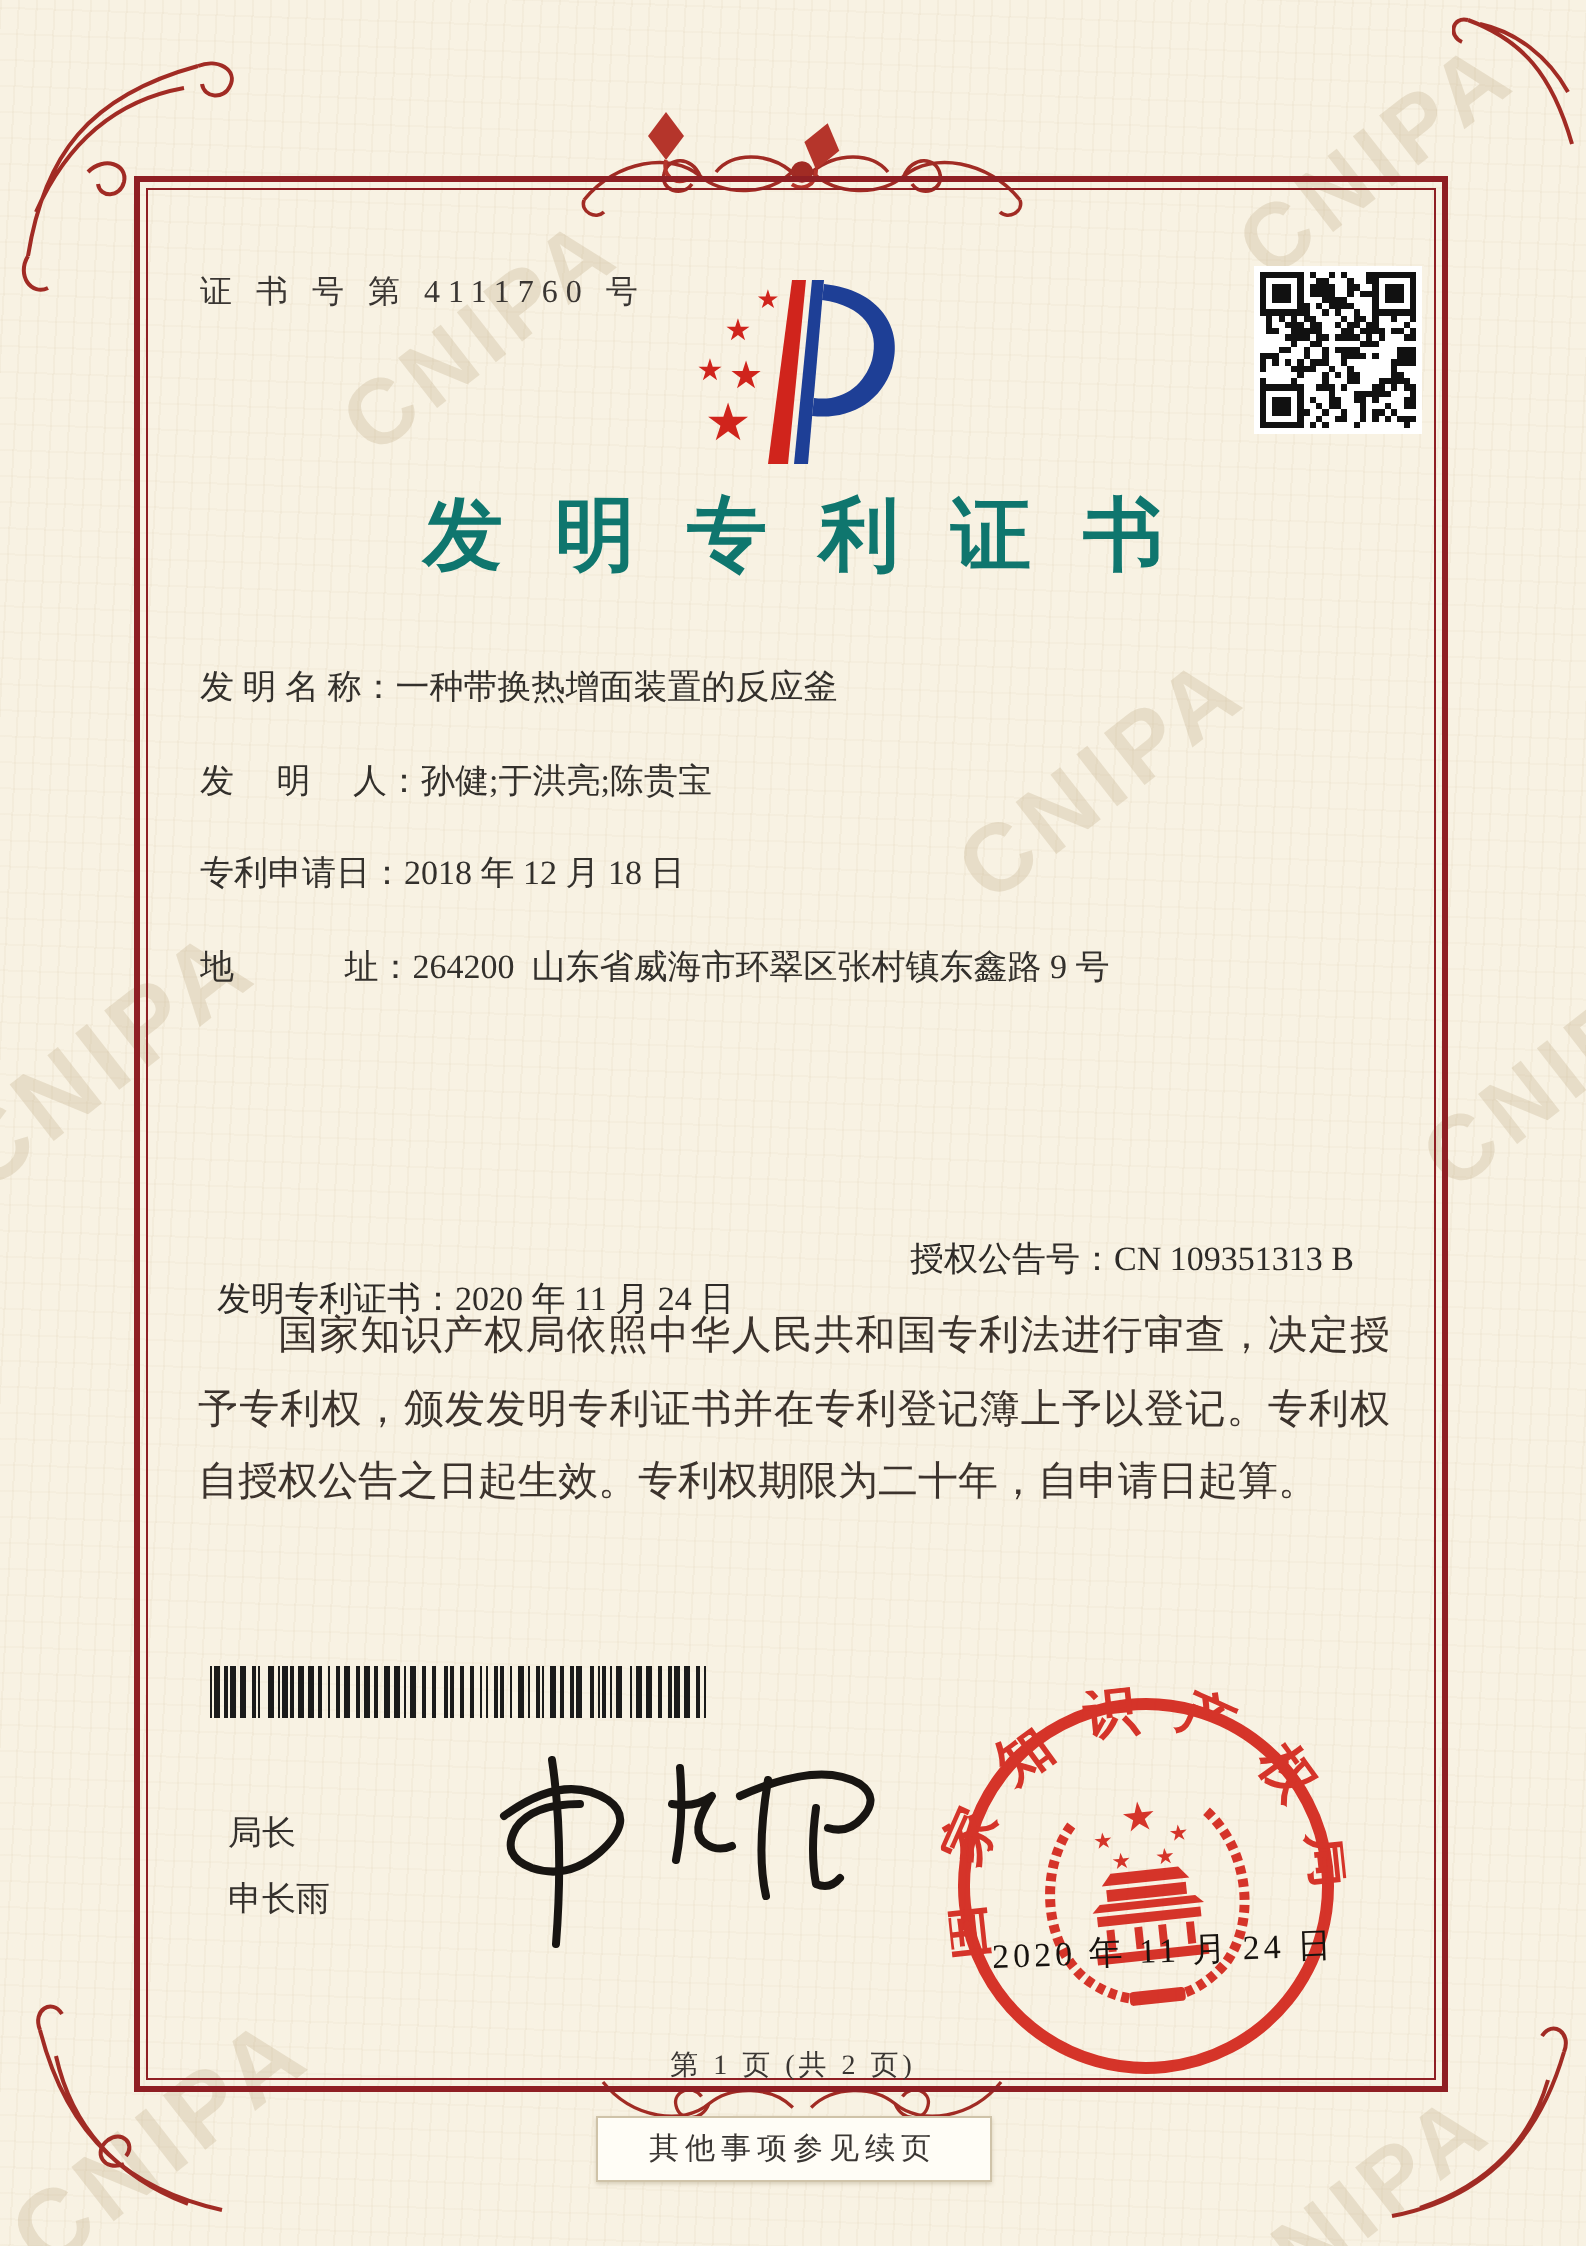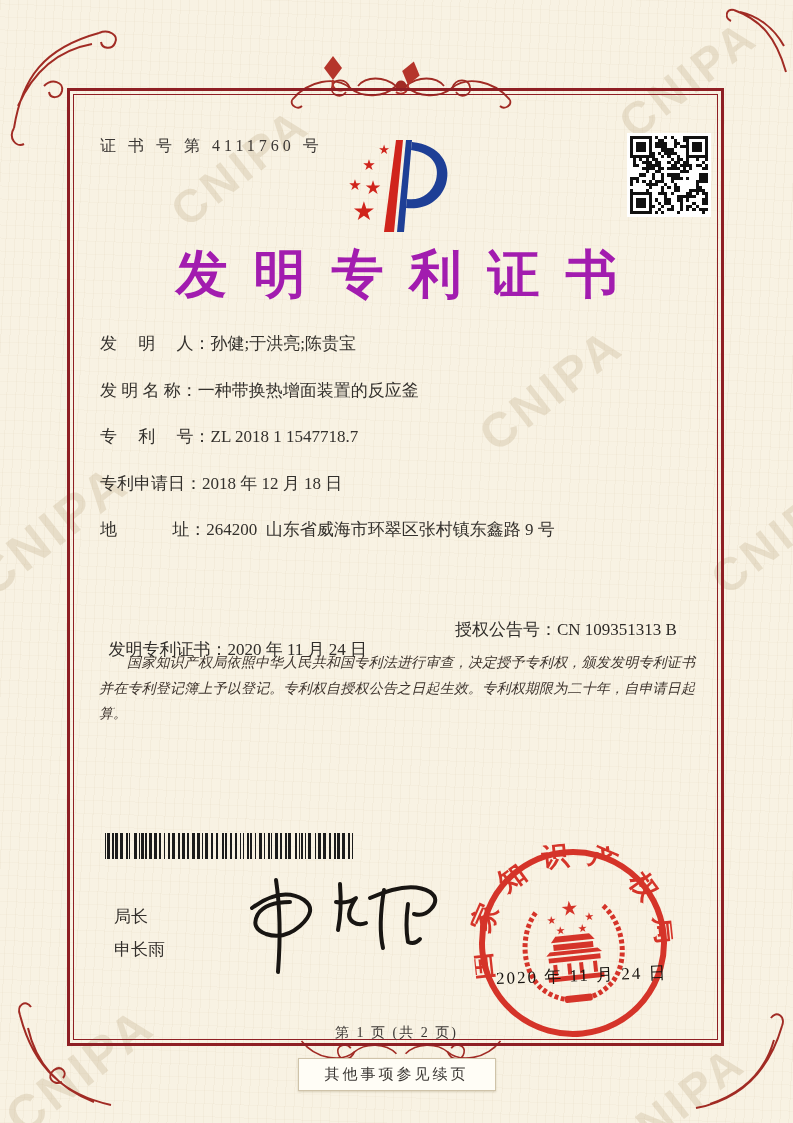--- a/index.html
+++ b/index.html
@@ -24,30 +24,30 @@
   .frame{
     position:absolute;left:67px;top:88px;width:657px;height:958px;
     border:3px solid #8f1f24;box-sizing:border-box;
   }
   .frame-inner{position:absolute;inset:3px;border:1px solid #8f1f24;}
   .cert-no{
     position:absolute;left:100px;top:136px;font-size:16px;letter-spacing:4px;color:#3a3633;
   }
   .title{
     position:absolute;left:0;top:240px;width:100%;text-align:center;
-    font-size:52px;font-weight:bold;letter-spacing:26px;text-indent:26px;color:#a21caf;
+    font-size:40px;font-weight:bold;letter-spacing:26px;text-indent:26px;color:#0f766e;
   }
   .fields{position:absolute;left:100px;top:332px;width:560px;font-size:17px;color:#33302c;}
   .field-row{height:46.5px;white-space:pre;}
   .f-label{display:inline-block;min-width:96px;white-space:pre;}
   .grant-row{position:absolute;left:100px;top:618px;width:600px;font-size:17px;white-space:pre;}
   .grant-no{position:absolute;left:355px;top:0;white-space:pre;}
   .paras{
     position:absolute;left:99px;top:650px;width:596px;
-    font-size:14px;line-height:1.83;font-style:italic;color:#3c332d;text-align:justify;
+    font-size:20px;line-height:1.83;color:#3c332d;text-align:justify;
   }
   .paras p{margin:0;text-indent:2em;}
   .barcode{position:absolute;left:105px;top:833px;width:250px;height:26px;display:flex;align-items:stretch;}
   .barcode div{height:100%;}
   .signer{position:absolute;left:114px;top:900px;font-family:"Liberation Sans","DejaVu Sans",sans-serif;
     font-size:17px;color:#35312d;line-height:1.95;}
   .autograph{position:absolute;left:218px;top:868px;}
   .seal{position:absolute;left:473px;top:843px;width:200px;height:200px;transform:rotate(-6deg);opacity:.93;}
   .seal-date{
     position:absolute;left:496px;top:964px;font-size:17px;color:#17130f;letter-spacing:2px;
@@ -456,23 +456,22 @@
       <rect x="24" y="23" width="1" height="1" fill="#111"></rect>
       <rect x="8" y="24" width="1" height="1" fill="#111"></rect>
       <rect x="10" y="24" width="1" height="1" fill="#111"></rect>
       <rect x="15" y="24" width="1" height="1" fill="#111"></rect>
       <rect x="23" y="24" width="1" height="1" fill="#111"></rect>
     </svg></div>
 
 <div class="title">发明专利证书</div>
 
 <div class="fields">
+  <div class="field-row"><span class="f-label">发 明 名 称：</span><span>一种带换热增面装置的反应釜</span></div>
   <div class="field-row"><span class="f-label">发　 明　 人：</span><span>孙健;于洪亮;陈贵宝</span></div>
-  <div class="field-row"><span class="f-label">发 明 名 称：</span><span>一种带换热增面装置的反应釜</span></div>
-  <div class="field-row"><span class="f-label">专　 利　 号：</span><span>ZL 2018 1 1547718.7</span></div>
   <div class="field-row"><span class="f-label">专利申请日：</span><span>2018 年 12 月 18 日</span></div>
   <div class="field-row"><span class="f-label">地　　　 址：</span><span>264200  山东省威海市环翠区张村镇东鑫路 9 号</span></div>
 </div>
 
 <div class="grant-row">
   <span>发明专利证书：</span><span>2020 年 11 月 24 日</span>
   <span class="grant-no"><span>授权公告号：</span><span>CN 109351313 B</span></span>
 </div>
 
 <div class="paras">

